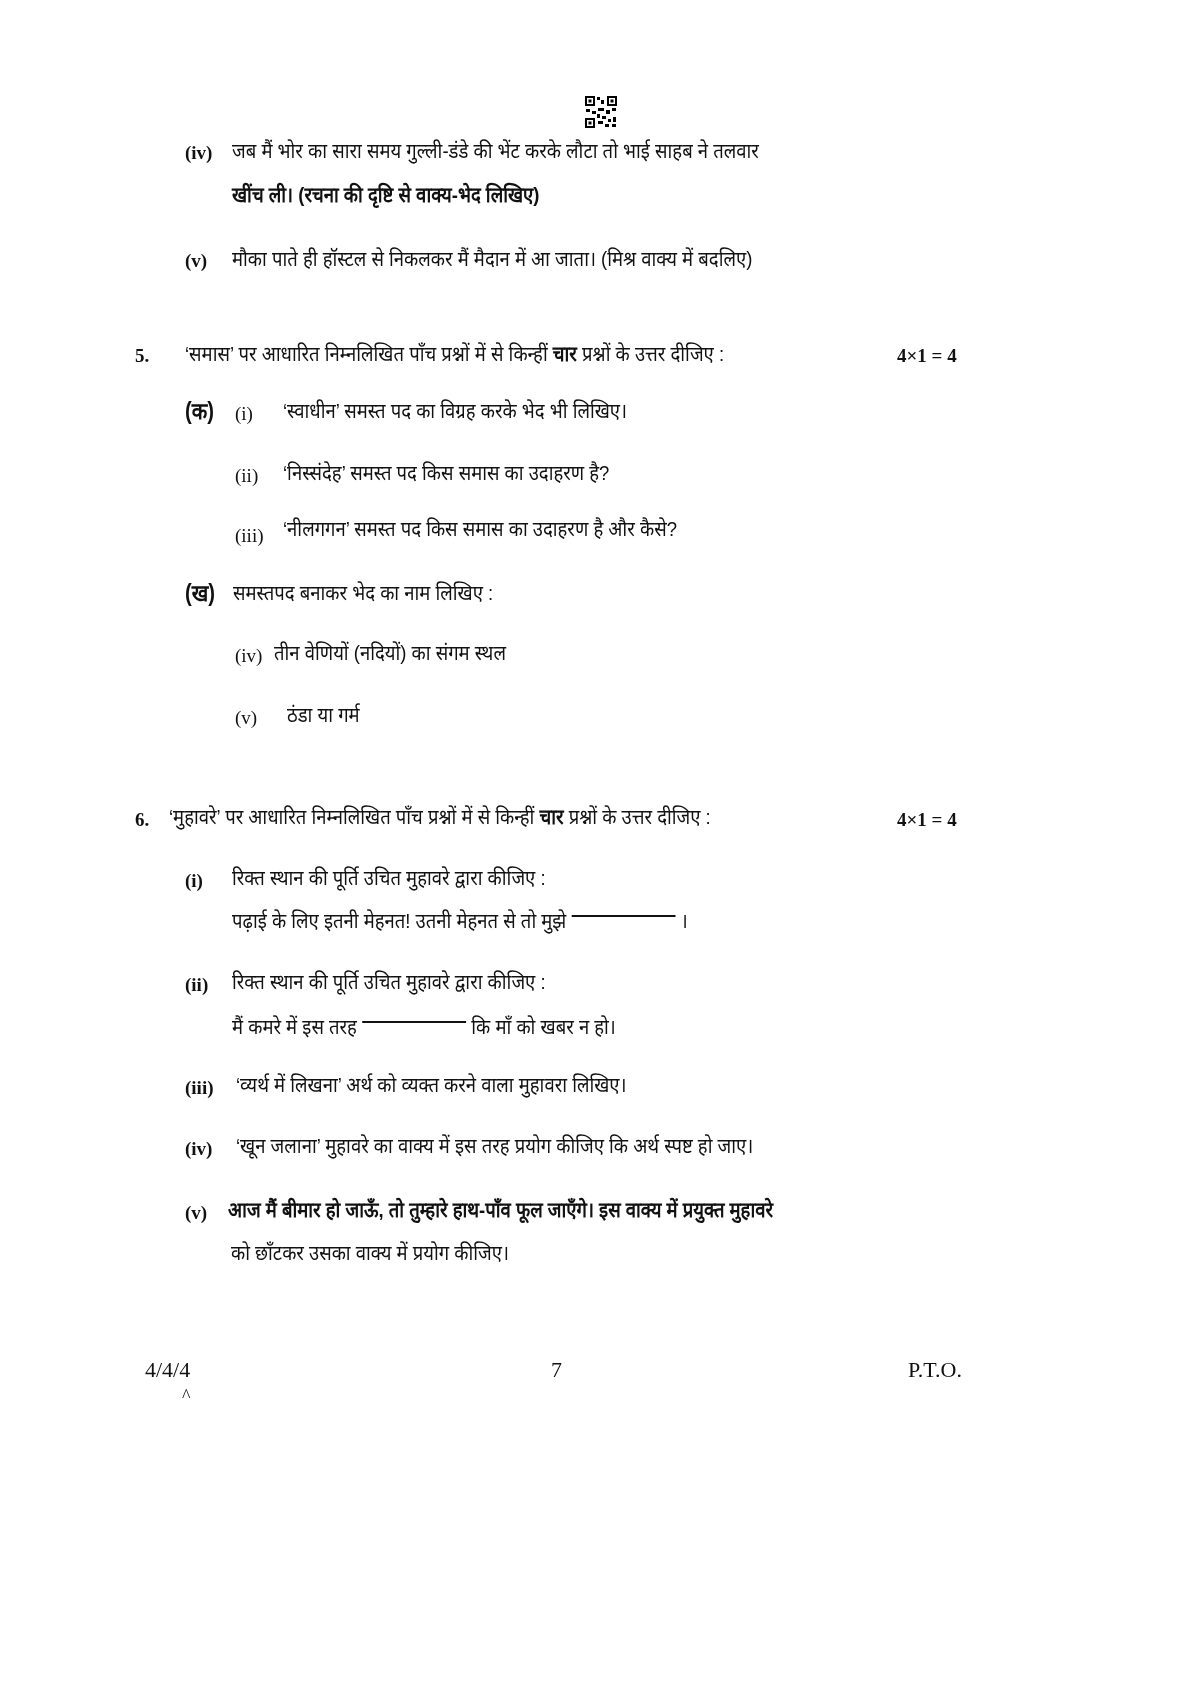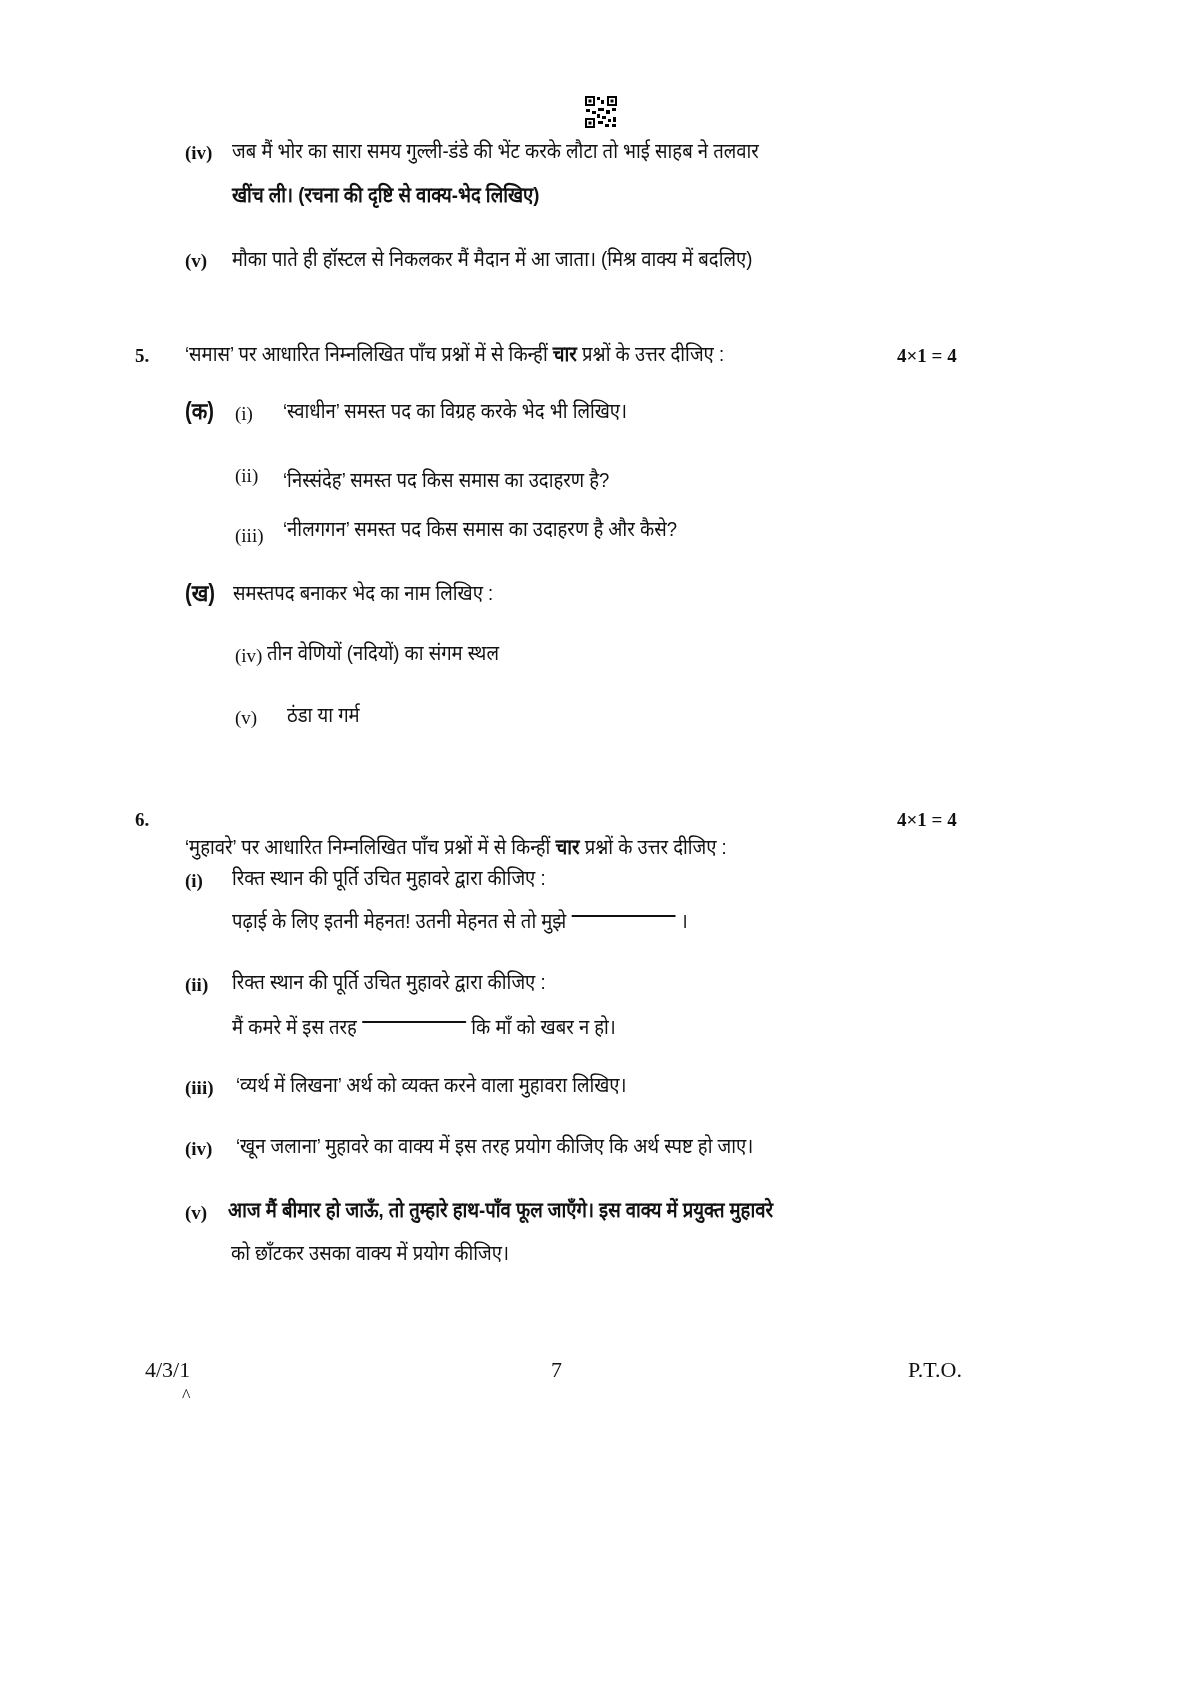--- a/index.html
+++ b/index.html
@@ -81,56 +81,56 @@
 <div class="abs txt" style="left:235px; top:398px;">
   <span class="num">(i)</span>
 </div>
 <div class="abs txt" style="left:283px; top:396px;">
   <span class="hin">‘स्वाधीन’ समस्त पद का विग्रह करके भेद भी लिखिए।</span>
 </div>
 
 <div class="abs txt" style="left:235px; top:460px;">
   <span class="num">(ii)</span>
 </div>
-<div class="abs txt" style="left:283px; top:458px;margin-top:7px;">
+<div class="abs txt" style="left:283px; top:458px;">
   <span class="hin">‘निस्संदेह’ समस्त पद किस समास का उदाहरण है?</span>
 </div>
 
 <div class="abs txt" style="left:235px; top:520px;">
   <span class="num">(iii)</span>
 </div>
 <div class="abs txt" style="left:283px; top:514px;">
   <span class="hin">‘नीलगगन’ समस्त पद किस समास का उदाहरण है और कैसे?</span>
 </div>
 
 <div class="abs txt" style="left:185px; top:578px;">
   <span class="hin bold" style="font-size:23px;">(ख)</span>
 </div>
 <div class="abs txt" style="left:233px; top:578px;">
   <span class="hin">समस्तपद बनाकर भेद का नाम लिखिए :</span>
 </div>
 
 <div class="abs txt" style="left:235px; top:640px;">
   <span class="num">(iv)</span>
 </div>
-<div class="abs txt" style="left:267px; top:638px;">
+<div class="abs txt" style="left:274px; top:638px;">
   <span class="hin">तीन वेणियों (नदियों) का संगम स्थल</span>
 </div>
 
 <div class="abs txt" style="left:235px; top:702px;">
   <span class="num">(v)</span>
 </div>
 <div class="abs txt" style="left:287px; top:700px;">
   <span class="hin">ठंडा या गर्म</span>
 </div>
 
 <div class="abs txt" style="left:135px; top:804px;">
   <span class="num bold">6.</span>
 </div>
-<div class="abs txt" style="left:185px; top:802px;margin-top:30px;">
+<div class="abs txt" style="left:169px; top:802px;">
   <span class="hin"><span>‘मुहावरे’ पर आधारित निम्नलिखित पाँच प्रश्नों में से किन्हीं</span> <b>चार</b> <span>प्रश्नों के उत्तर दीजिए :</span></span>
 </div>
 <div class="abs txt" style="left:897px; top:804px;">
   <span class="num bold">4×1 = 4</span>
 </div>
 
 <div class="abs txt" style="left:185px; top:865px;">
   <span class="num bold">(i)</span>
 </div>
 <div class="abs txt" style="left:232px; top:863px;">
@@ -168,21 +168,21 @@
   <span class="num bold">(v)</span>
 </div>
 <div class="abs txt" style="left:228px; top:1195px;font-weight:bold;">
   <span class="hin">आज मैं बीमार हो जाऊँ, तो तुम्हारे हाथ-पाँव फूल जाएँगे। इस वाक्य में प्रयुक्त मुहावरे</span>
 </div>
 <div class="abs txt" style="left:231px; top:1238px;">
   <span class="hin">को छाँटकर उसका वाक्य में प्रयोग कीजिए।</span>
 </div>
 
 <div class="abs footer" style="left:145px; top:1357px;">
-  <span>4/3/1</span>
+  <span>4/4/4</span>
 </div>
 <div class="abs" style="left:182px; top:1386px; font-size:18px;">
   <span>^</span>
 </div>
 <div class="abs footer" style="left:551px; top:1357px;">
   <span>7</span>
 </div>
 <div class="abs footer" style="left:908px; top:1357px;">
   <span>P.T.O.</span>
 </div>

